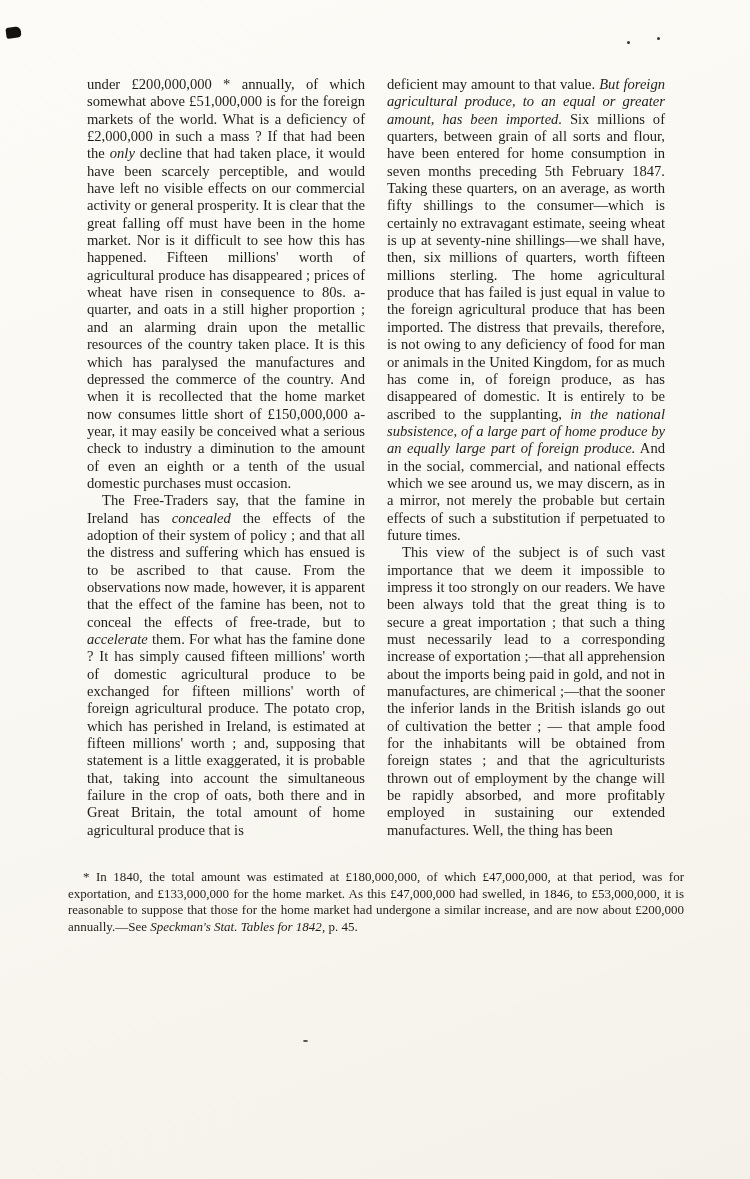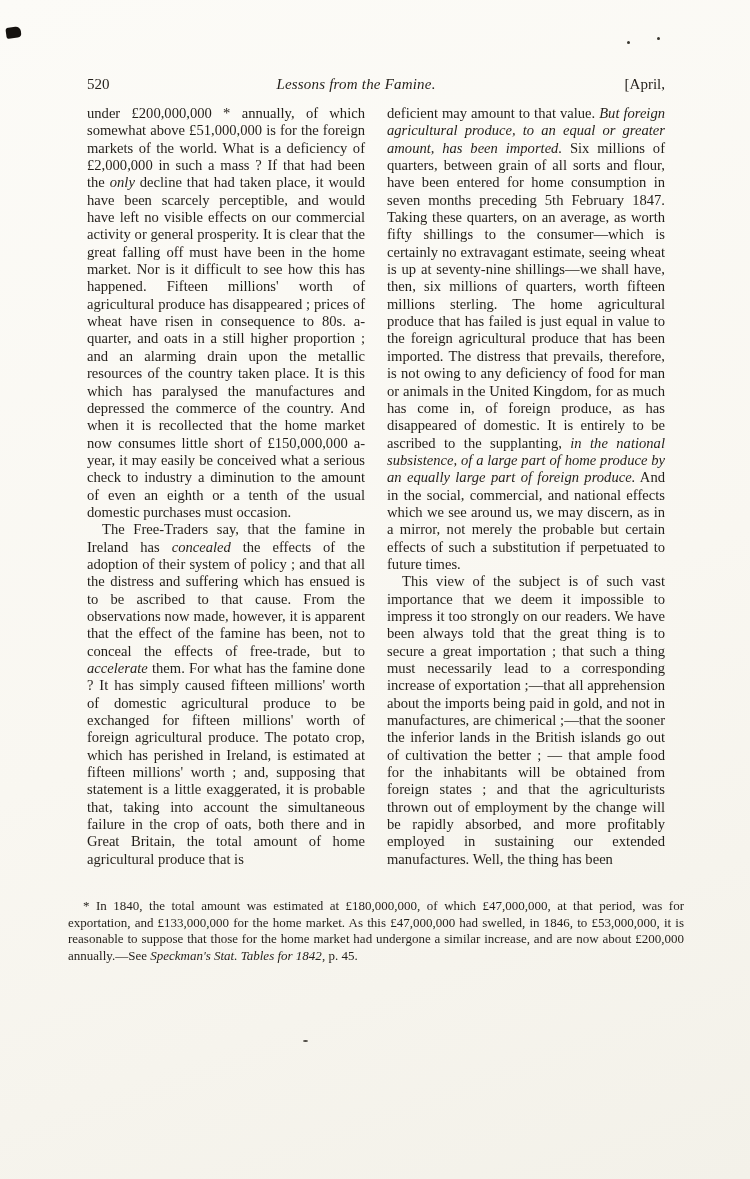--- a/index.html
+++ b/index.html
@@ -115,25 +115,20 @@
 
 <div class="page">
 
   <div class="artifact artifact-blob"></div>
   <div class="artifact artifact-speck-1"></div>
   <div class="artifact artifact-speck-2"></div>
   <div class="artifact artifact-speck-3"></div>
 
   <div class="content">
 
-    <div class="header">
-      <span class="pagenum">520</span>
-      <span class="running-title">Lessons from the Famine.</span>
-      <span class="date-marker">[April,</span>
-    </div>
 
     <div class="columns">
 
       <div class="column">
         <p class="para"><span>under £200,000,000 * annually, of which somewhat above £51,000,000 is for the foreign markets of the world. What is a deficiency of £2,000,000 in such a mass ? If that had been the </span><em>only</em><span> decline that had taken place, it would have been scarcely perceptible, and would have left no visible effects on our commercial activity or general prosperity. It is clear that the great falling off must have been in the home market. Nor is it difficult to see how this has happened. Fifteen millions' worth of agricultural produce has disappeared ; prices of wheat have risen in consequence to 80s. a-quarter, and oats in a still higher proportion ; and an alarming drain upon the metallic resources of the country taken place. It is this which has paralysed the manufactures and depressed the commerce of the country. And when it is recollected that the home market now consumes little short of £150,000,000 a-year, it may easily be conceived what a serious check to industry a diminution to the amount of even an eighth or a tenth of the usual domestic purchases must occasion.</span></p>
         <p class="para indent"><span>The Free-Traders say, that the famine in Ireland has </span><em>concealed</em><span> the effects of the adoption of their system of policy ; and that all the distress and suffering which has ensued is to be ascribed to that cause. From the observations now made, however, it is apparent that the effect of the famine has been, not to conceal the effects of free-trade, but to </span><em>accelerate</em><span> them. For what has the famine done ? It has simply caused fifteen millions' worth of domestic agricultural produce to be exchanged for fifteen millions' worth of foreign agricultural produce. The potato crop, which has perished in Ireland, is estimated at fifteen millions' worth ; and, supposing that statement is a little exaggerated, it is probable that, taking into account the simultaneous failure in the crop of oats, both there and in Great Britain, the total amount of home agricultural produce that is</span></p>
       </div>
 
       <div class="column">
         <p class="para"><span>deficient may amount to that value. </span><em>But foreign agricultural produce, to an equal or greater amount, has been imported.</em><span> Six millions of quarters, between grain of all sorts and flour, have been entered for home consumption in seven months preceding 5th February 1847. Taking these quarters, on an average, as worth fifty shillings to the consumer—which is certainly no extravagant estimate, seeing wheat is up at seventy-nine shillings—we shall have, then, six millions of quarters, worth fifteen millions sterling. The home agricultural produce that has failed is just equal in value to the foreign agricultural produce that has been imported. The distress that prevails, therefore, is not owing to any deficiency of food for man or animals in the United Kingdom, for as much has come in, of foreign produce, as has disappeared of domestic. It is entirely to be ascribed to the supplanting, </span><em>in the national subsistence, of a large part of home produce by an equally large part of foreign produce.</em><span> And in the social, commercial, and national effects which we see around us, we may discern, as in a mirror, not merely the probable but certain effects of such a substitution if perpetuated to future times.</span></p>

